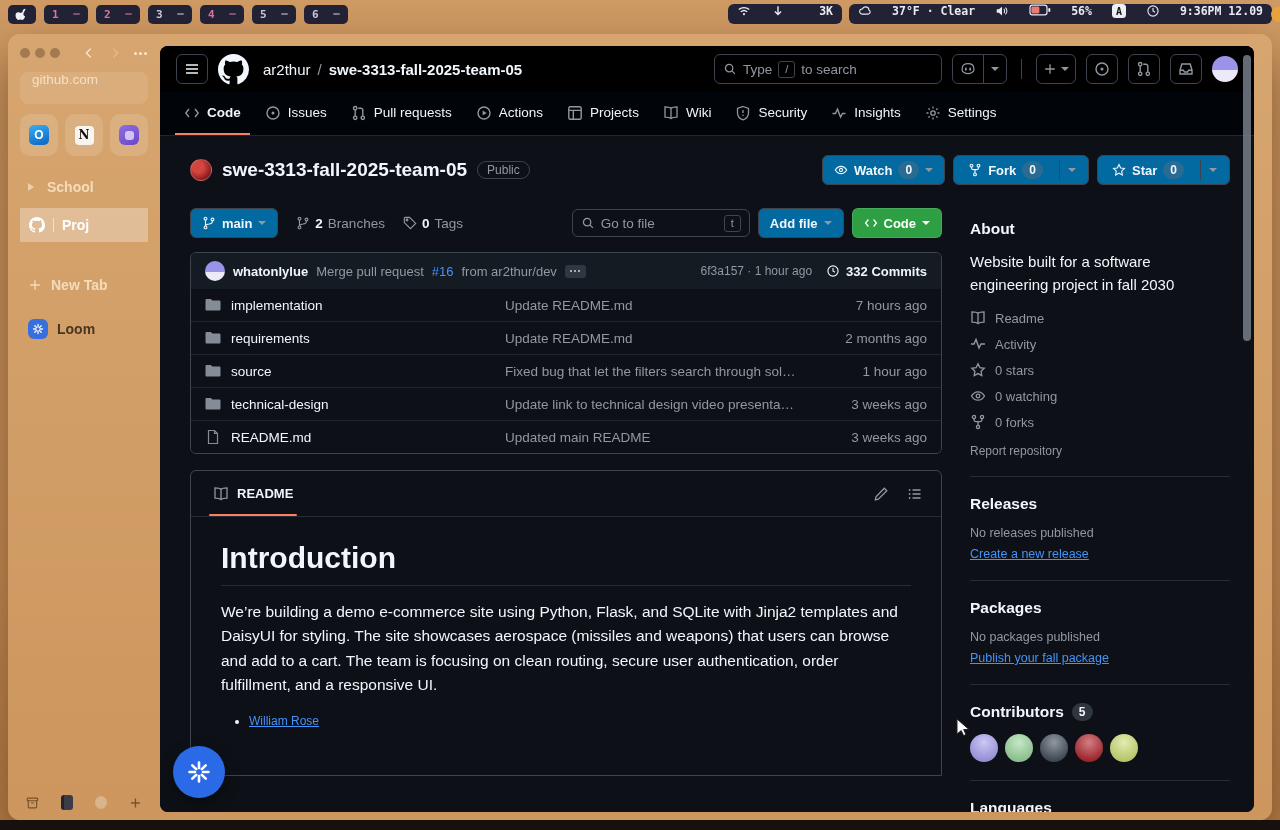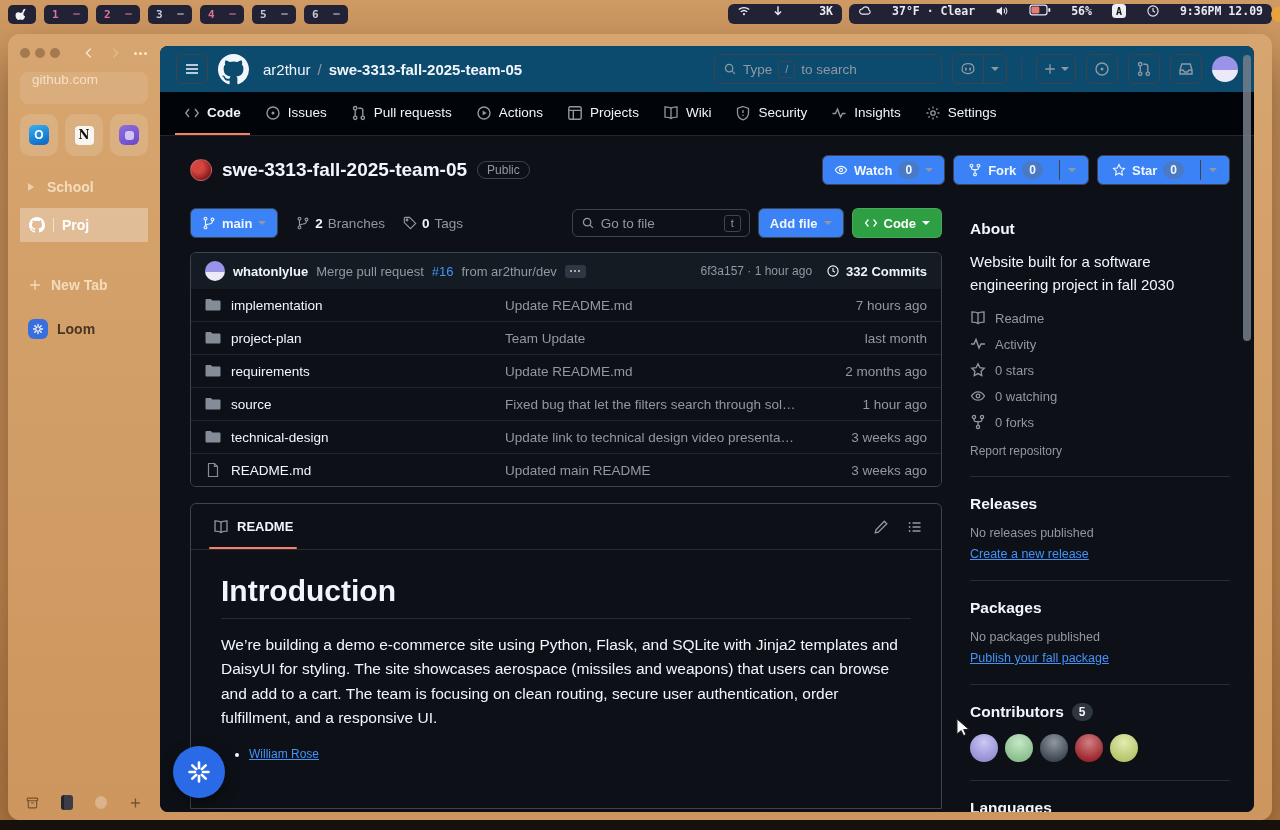--- a/index.html
+++ b/index.html
@@ -50,21 +50,21 @@
   .ghosty{width:13px;height:13px;border-radius:50%;background:rgba(255,255,255,.28)}
 
   
   .page{flex:1;margin:12px 18px 8px 0;background:#0d1117;border-radius:8px;overflow:hidden;position:relative;display:flex;flex-direction:column;color:#f0f6fc}
   .i{width:16px;height:16px;display:block;flex:none}
   .i14{width:14px;height:14px}
   .caret{width:0;height:0;border:4px solid transparent;border-top:4px solid currentColor;display:inline-block;transform:translateY(2px)}
   .muted{color:#9198a1}
   a,.link{color:#4493f8;text-decoration:underline;cursor:pointer}
 
-  .gh-top{background:#0c4a6e}
+  .gh-top{background:#000000}
   .gh-header{height:46px;display:flex;align-items:center;gap:10px;padding:0 16px}
   .hambtn{width:32px;height:30px;border:1px solid #3d444d;border-radius:6px;background:transparent;color:#f0f6fc;display:flex;align-items:center;justify-content:center}
   .crumb{display:flex;align-items:center;gap:7px;font-size:15px;margin-left:4px;white-space:nowrap}
   .crumb .repo{font-weight:bold}
   .searchbox{margin-left:auto;width:228px;height:30px;border:1px solid #3d444d;border-radius:6px;display:flex;align-items:center;gap:6px;padding:0 8px;color:#9198a1;font-size:13.5px}
   kbd{border:1px solid #3d444d;border-radius:3px;font-size:11px;min-width:17px;height:17px;display:inline-flex;align-items:center;justify-content:center;padding:0 3px;color:#9198a1;font-family:"Liberation Sans",sans-serif}
   .icobtn{height:30px;min-width:32px;border:1px solid #3d444d;border-radius:6px;background:transparent;color:#9198a1;display:flex;align-items:center;justify-content:center;gap:4px;padding:0 6px}
   .splitmini{display:flex;height:30px;border:1px solid #3d444d;border-radius:6px;color:#9198a1}
   .splitmini .sg{display:flex;align-items:center;justify-content:center;padding:0 7px}
   .splitmini .sg+.sg{border-left:1px solid #3d444d}
@@ -75,21 +75,21 @@
   .tab{display:flex;align-items:center;gap:7px;padding:0 9px;margin:0 3px;font-size:13.5px;color:#f0f6fc;border-bottom:2px solid transparent;white-space:nowrap}
   .tab .i{color:#9198a1}
   .tab.active{font-weight:bold;border-bottom-color:#f78166}
 
   .gh-content{flex:1;background:#0d1117;padding:16px 24px 0 30px;overflow:hidden}
   .repo-head{display:flex;align-items:center;height:36px}
   .repo-ava{width:22px;height:22px;border-radius:50%;background:radial-gradient(circle at 35% 35%,#d4453f 0 30%,#8c1d20 70%,#5e1214 100%);border:1px solid rgba(255,255,255,.2);flex:none}
   .repo-title{font-size:19px;font-weight:bold;margin-left:10px}
   .badge{border:1px solid #3d444d;border-radius:999px;color:#9198a1;font-size:12px;padding:1px 9px;margin-left:10px}
   .head-actions{margin-left:auto;display:flex;gap:8px}
-  .btn{display:inline-flex;align-items:center;gap:6px;height:30px;padding:0 11px;background:#3b82f6;border:1px solid #3d444d;border-radius:6px;color:#f0f6fc;font-size:13px;font-weight:bold}
+  .btn{display:inline-flex;align-items:center;gap:6px;height:30px;padding:0 11px;background:#0369a1;border:1px solid #3d444d;border-radius:6px;color:#f0f6fc;font-size:13px;font-weight:bold}
   .btn.split{padding:4px}
   .btn.split .seg{display:flex;align-items:center;gap:6px;padding:0 10px;height:100%}
   .btn.split .seg.dd{border-left:1px solid #3d444d;padding:0 8px;color:#9198a1}
   .counter{background:rgba(99,110,123,.4);border-radius:999px;padding:0 7px;font-size:12px;font-weight:bold;line-height:18px}
   .btn.primary{border-color:rgba(240,246,252,.12);color:#fff}
 
   .layout{display:flex;gap:28px;margin-top:20px}
   .main{flex:1;min-width:0}
   .side{width:260px;flex:none;padding-top:12px}
 
@@ -562,30 +562,20 @@
                     <span>implementation</span>
                   </span>
                 <span class="fmsg">Update README.md</span>
                 <span class="ftime">7 hours ago</span>
               </div>
               <div class="file-row">
                 <span class="fname">
                     <svg class="i" viewBox="0 0 16 16" fill="currentColor">
                       <path d="M1.75 2h4.1l1.5 1.5h6.9c.7 0 1.25.56 1.25 1.25v7.5c0 .69-.56 1.25-1.25 1.25H1.75C1.06 13.5.5 12.94.5 12.25v-9C.5 2.56 1.06 2 1.75 2z"></path>
                     </svg>
-                    <span>project-plan</span>
-                  </span>
-                <span class="fmsg">Team Update</span>
-                <span class="ftime">last month</span>
-              </div>
-              <div class="file-row">
-                <span class="fname">
-                    <svg class="i" viewBox="0 0 16 16" fill="currentColor">
-                      <path d="M1.75 2h4.1l1.5 1.5h6.9c.7 0 1.25.56 1.25 1.25v7.5c0 .69-.56 1.25-1.25 1.25H1.75C1.06 13.5.5 12.94.5 12.25v-9C.5 2.56 1.06 2 1.75 2z"></path>
-                    </svg>
                     <span>requirements</span>
                   </span>
                 <span class="fmsg">Update README.md</span>
                 <span class="ftime">2 months ago</span>
               </div>
               <div class="file-row">
                 <span class="fname">
                     <svg class="i" viewBox="0 0 16 16" fill="currentColor">
                       <path d="M1.75 2h4.1l1.5 1.5h6.9c.7 0 1.25.56 1.25 1.25v7.5c0 .69-.56 1.25-1.25 1.25H1.75C1.06 13.5.5 12.94.5 12.25v-9C.5 2.56 1.06 2 1.75 2z"></path>
                     </svg>

